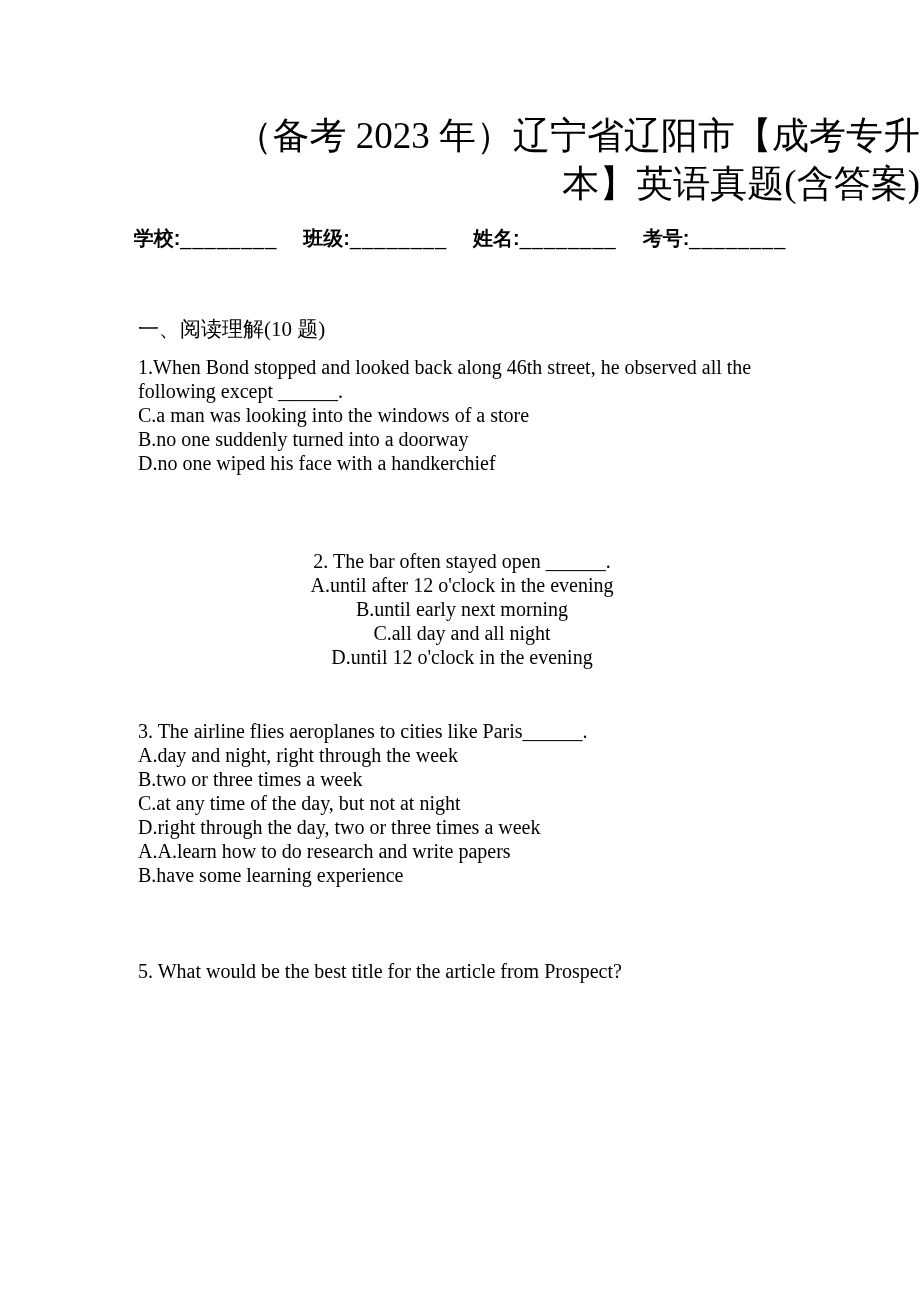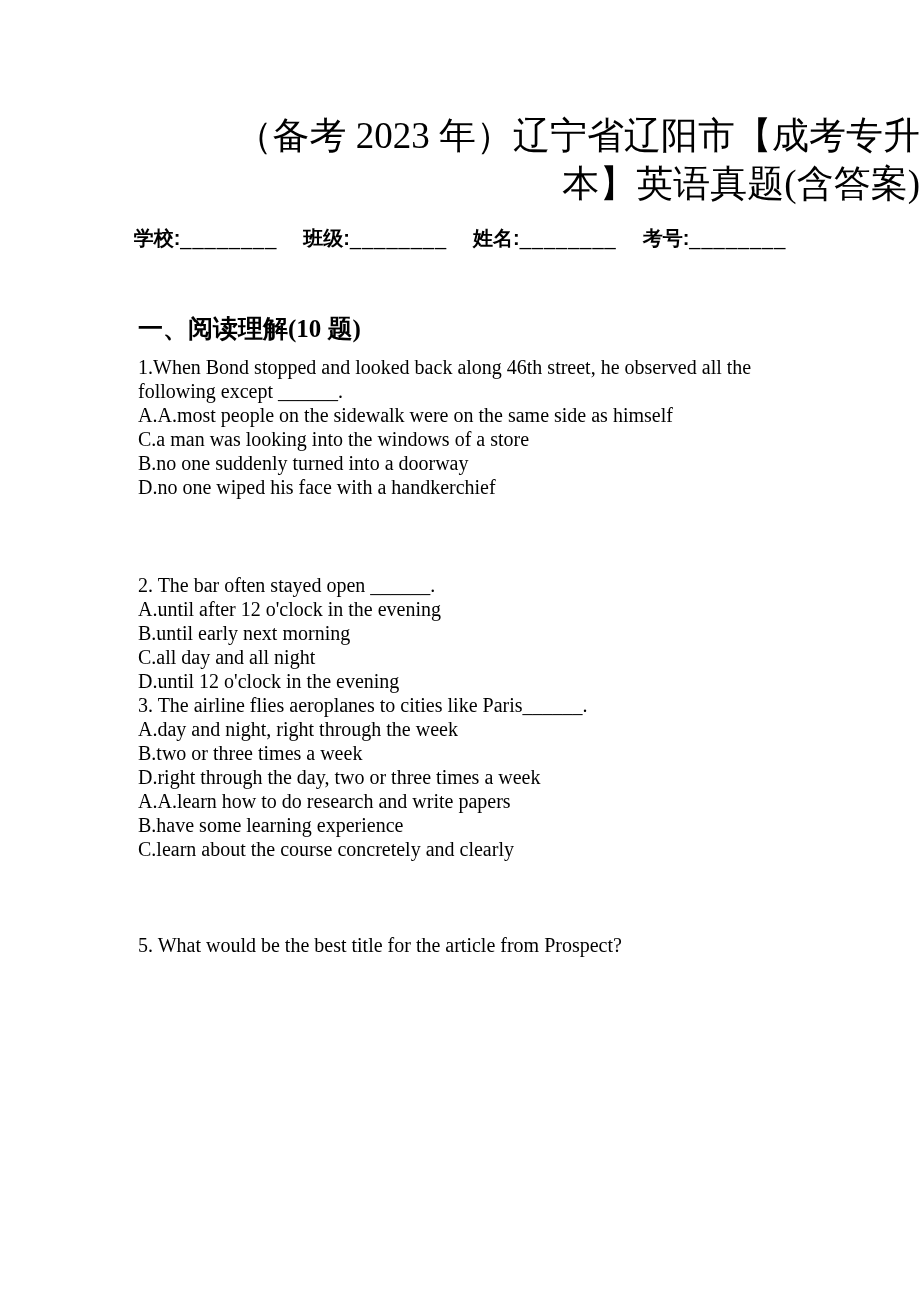--- a/index.html
+++ b/index.html
@@ -34,34 +34,33 @@
     font-weight: 700;
     font-size: 20px;
     line-height: 28px;
     white-space: nowrap;
   }
   .field { display: inline-flex; align-items: baseline; }
   .field .fblank { font-weight: 400; letter-spacing: 1px; }
 
   .section-heading {
     margin: 64px 0 0 138px;
-    font-size: 25px;
+    font-size: 21px;
     line-height: 26px;
-    font-weight: bold;
   }
 
   .questions {
     margin-left: 138px;
     width: 648px;
     font-size: 20px;
     line-height: 24px;
   }
   .question { margin-top: 13px; }
   .question:nth-of-type(1) { margin-bottom: 74px; }
-  .question:nth-of-type(2) { margin-top: 0; }
+  .question:nth-of-type(2) { margin-bottom: 50px; margin-top: 0; text-align: center; }
   .question:nth-of-type(3) { margin-top: 0; }
   .question:nth-of-type(4) { margin-bottom: 72px; margin-top: 0; }
   .question:nth-of-type(5) { margin-top: 0; }
   .q-text, .q-option { font-size: 20px; line-height: 24px; }
 </style>
 </head>
 <body>
 
 <div class="doc">
 
@@ -88,45 +87,44 @@
       <span class="fblank">________</span>
     </span>
   </div>
 
   <div class="section-heading">一、阅读理解(10 题)</div>
 
   <div class="questions">
 
     <div class="question">
       <div class="q-text">1.When Bond stopped and looked back along 46th street, he observed all the following except ______.</div>
-      <div class="q-option">A.A.most people on the sidewalk were on the same side as himself</div>
       <div class="q-option">C.a man was looking into the windows of a store</div>
       <div class="q-option">B.no one suddenly turned into a doorway</div>
       <div class="q-option">D.no one wiped his face with a handkerchief</div>
     </div>
 
     <div class="question">
       <div class="q-text">2. The bar often stayed open ______.</div>
       <div class="q-option">A.until after 12 o'clock in the evening</div>
       <div class="q-option">B.until early next morning</div>
       <div class="q-option">C.all day and all night</div>
       <div class="q-option">D.until 12 o'clock in the evening</div>
     </div>
 
     <div class="question">
       <div class="q-text">3. The airline flies aeroplanes to cities like Paris______.</div>
       <div class="q-option">A.day and night, right through the week</div>
       <div class="q-option">B.two or three times a week</div>
+      <div class="q-option">C.at any time of the day, but not at night</div>
       <div class="q-option">D.right through the day, two or three times a week</div>
     </div>
 
     <div class="question">
       <div class="q-option">A.A.learn how to do research and write papers</div>
       <div class="q-option">B.have some learning experience</div>
-      <div class="q-option">C.learn about the course concretely and clearly</div>
     </div>
 
     <div class="question">
       <div class="q-text">5. What would be the best title for the article from Prospect?</div>
     </div>
 
   </div>
 </div>
 
 </body></html>

